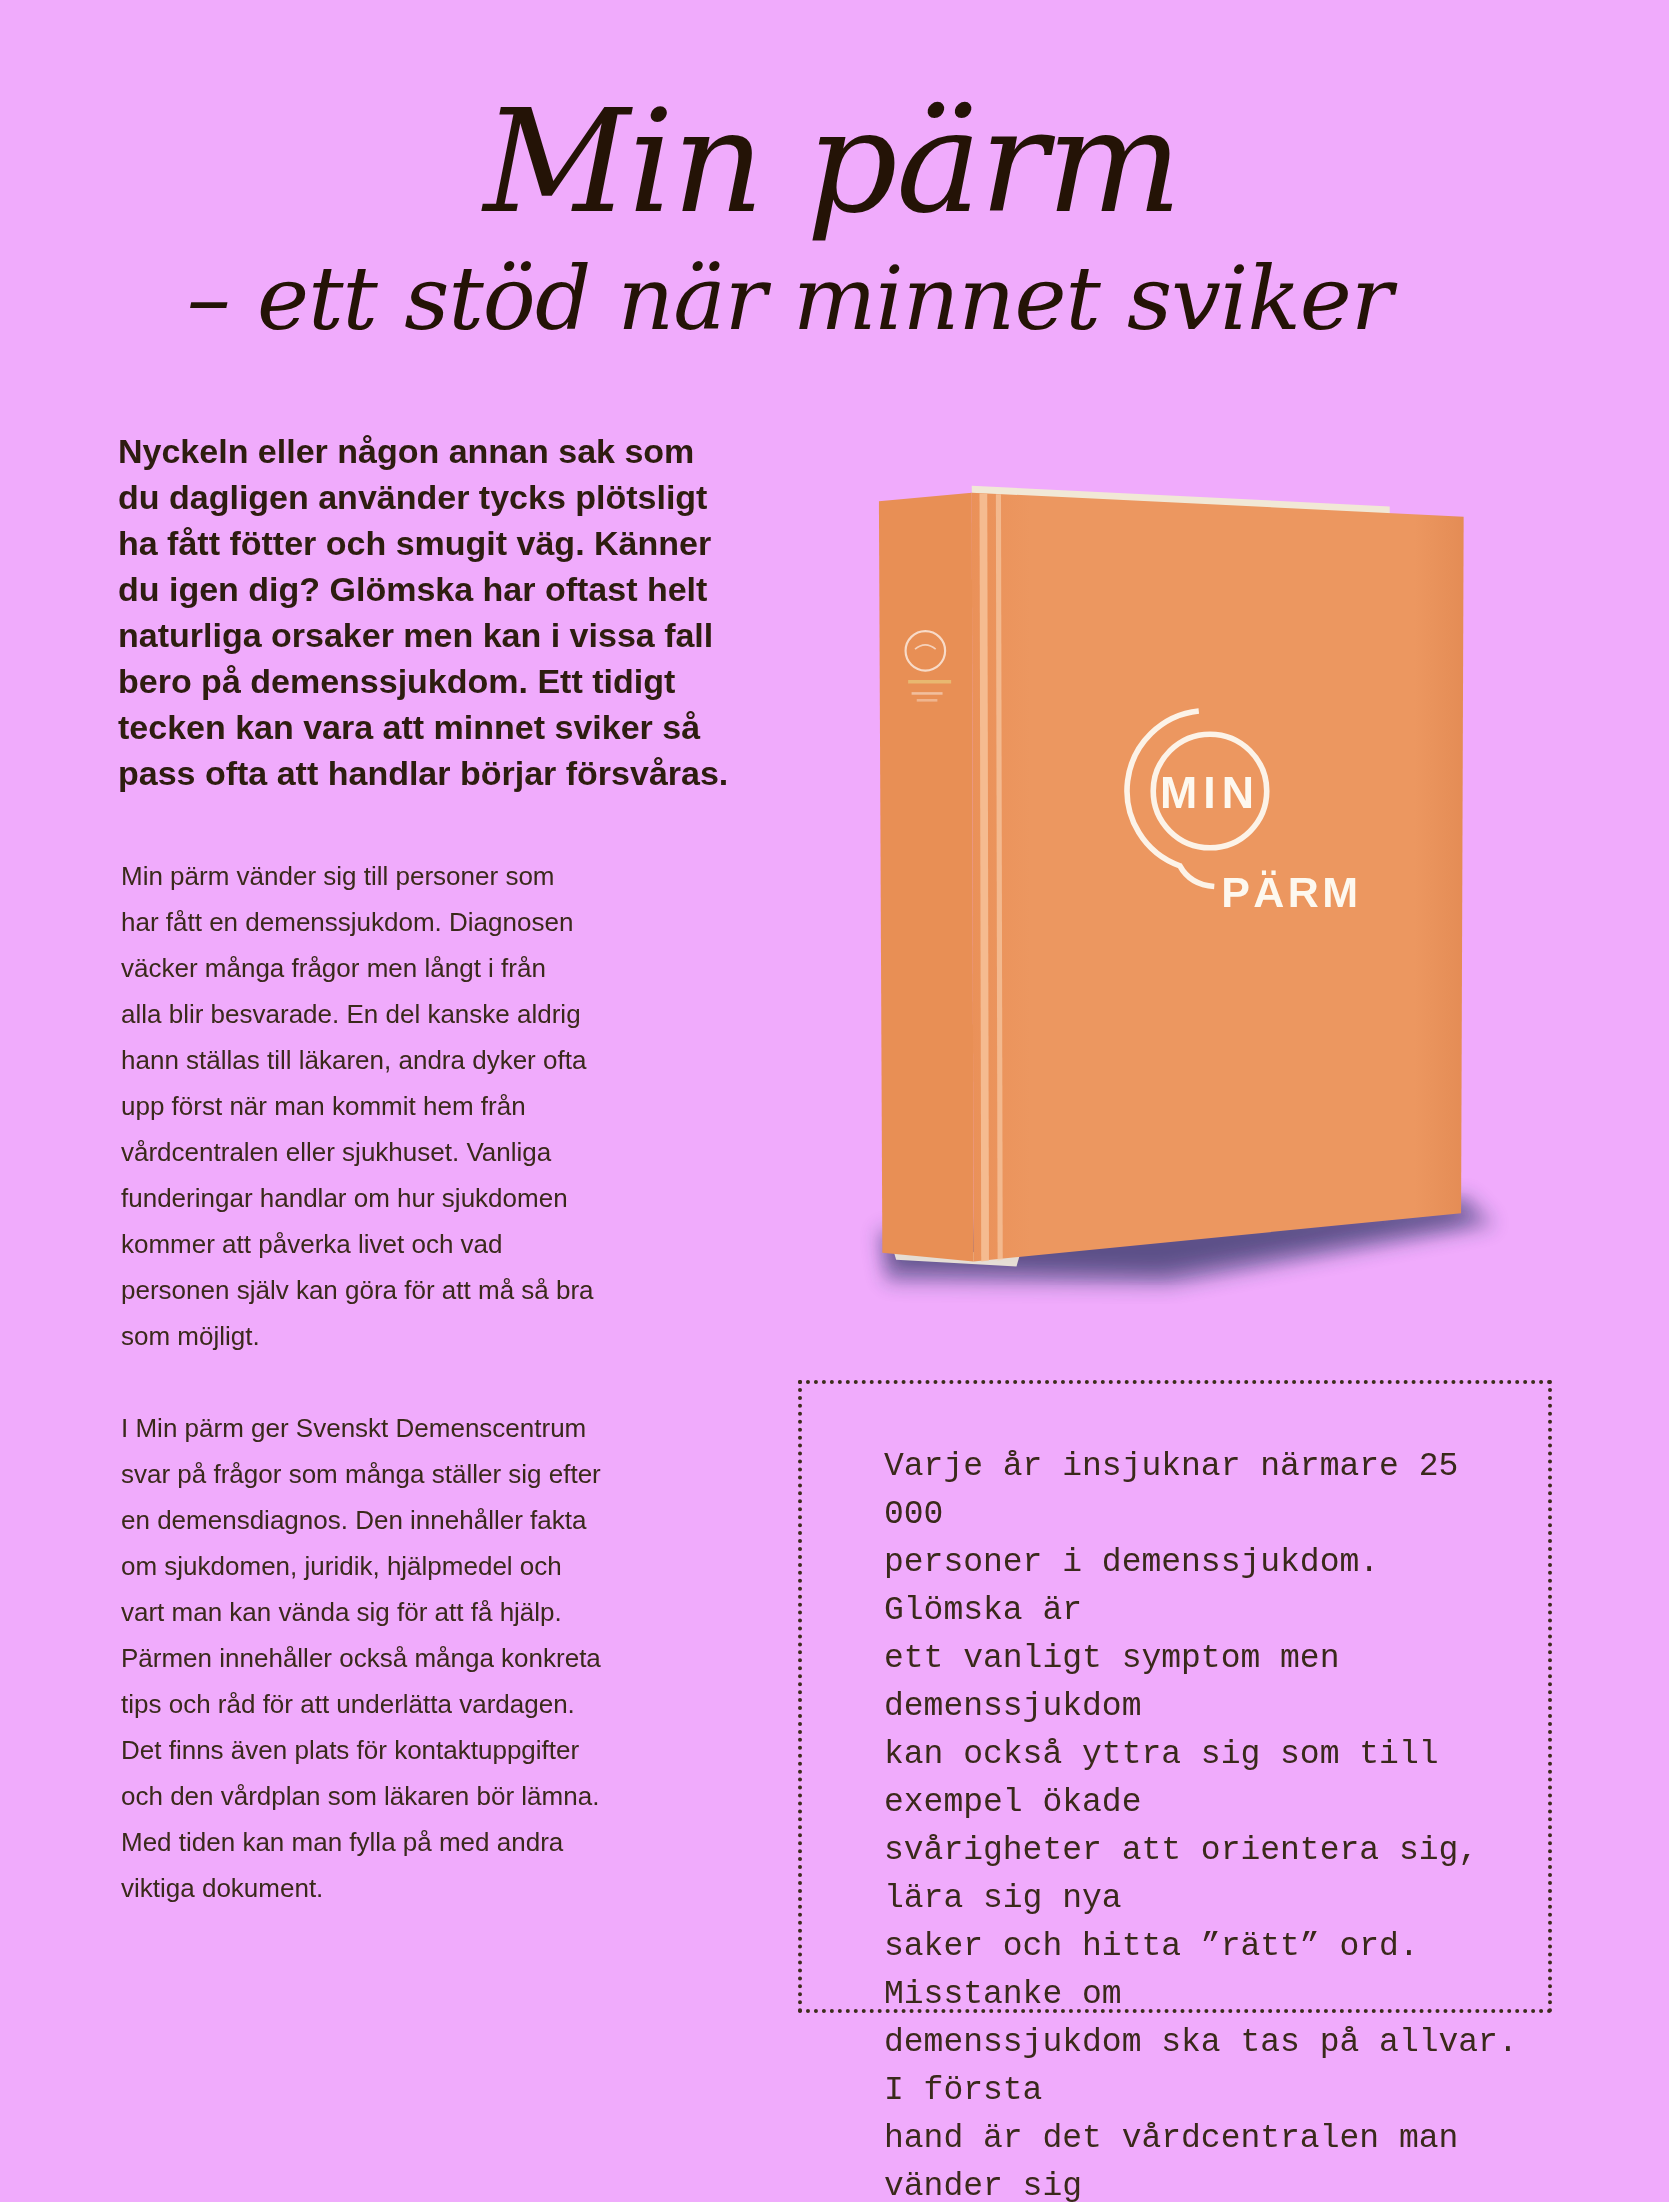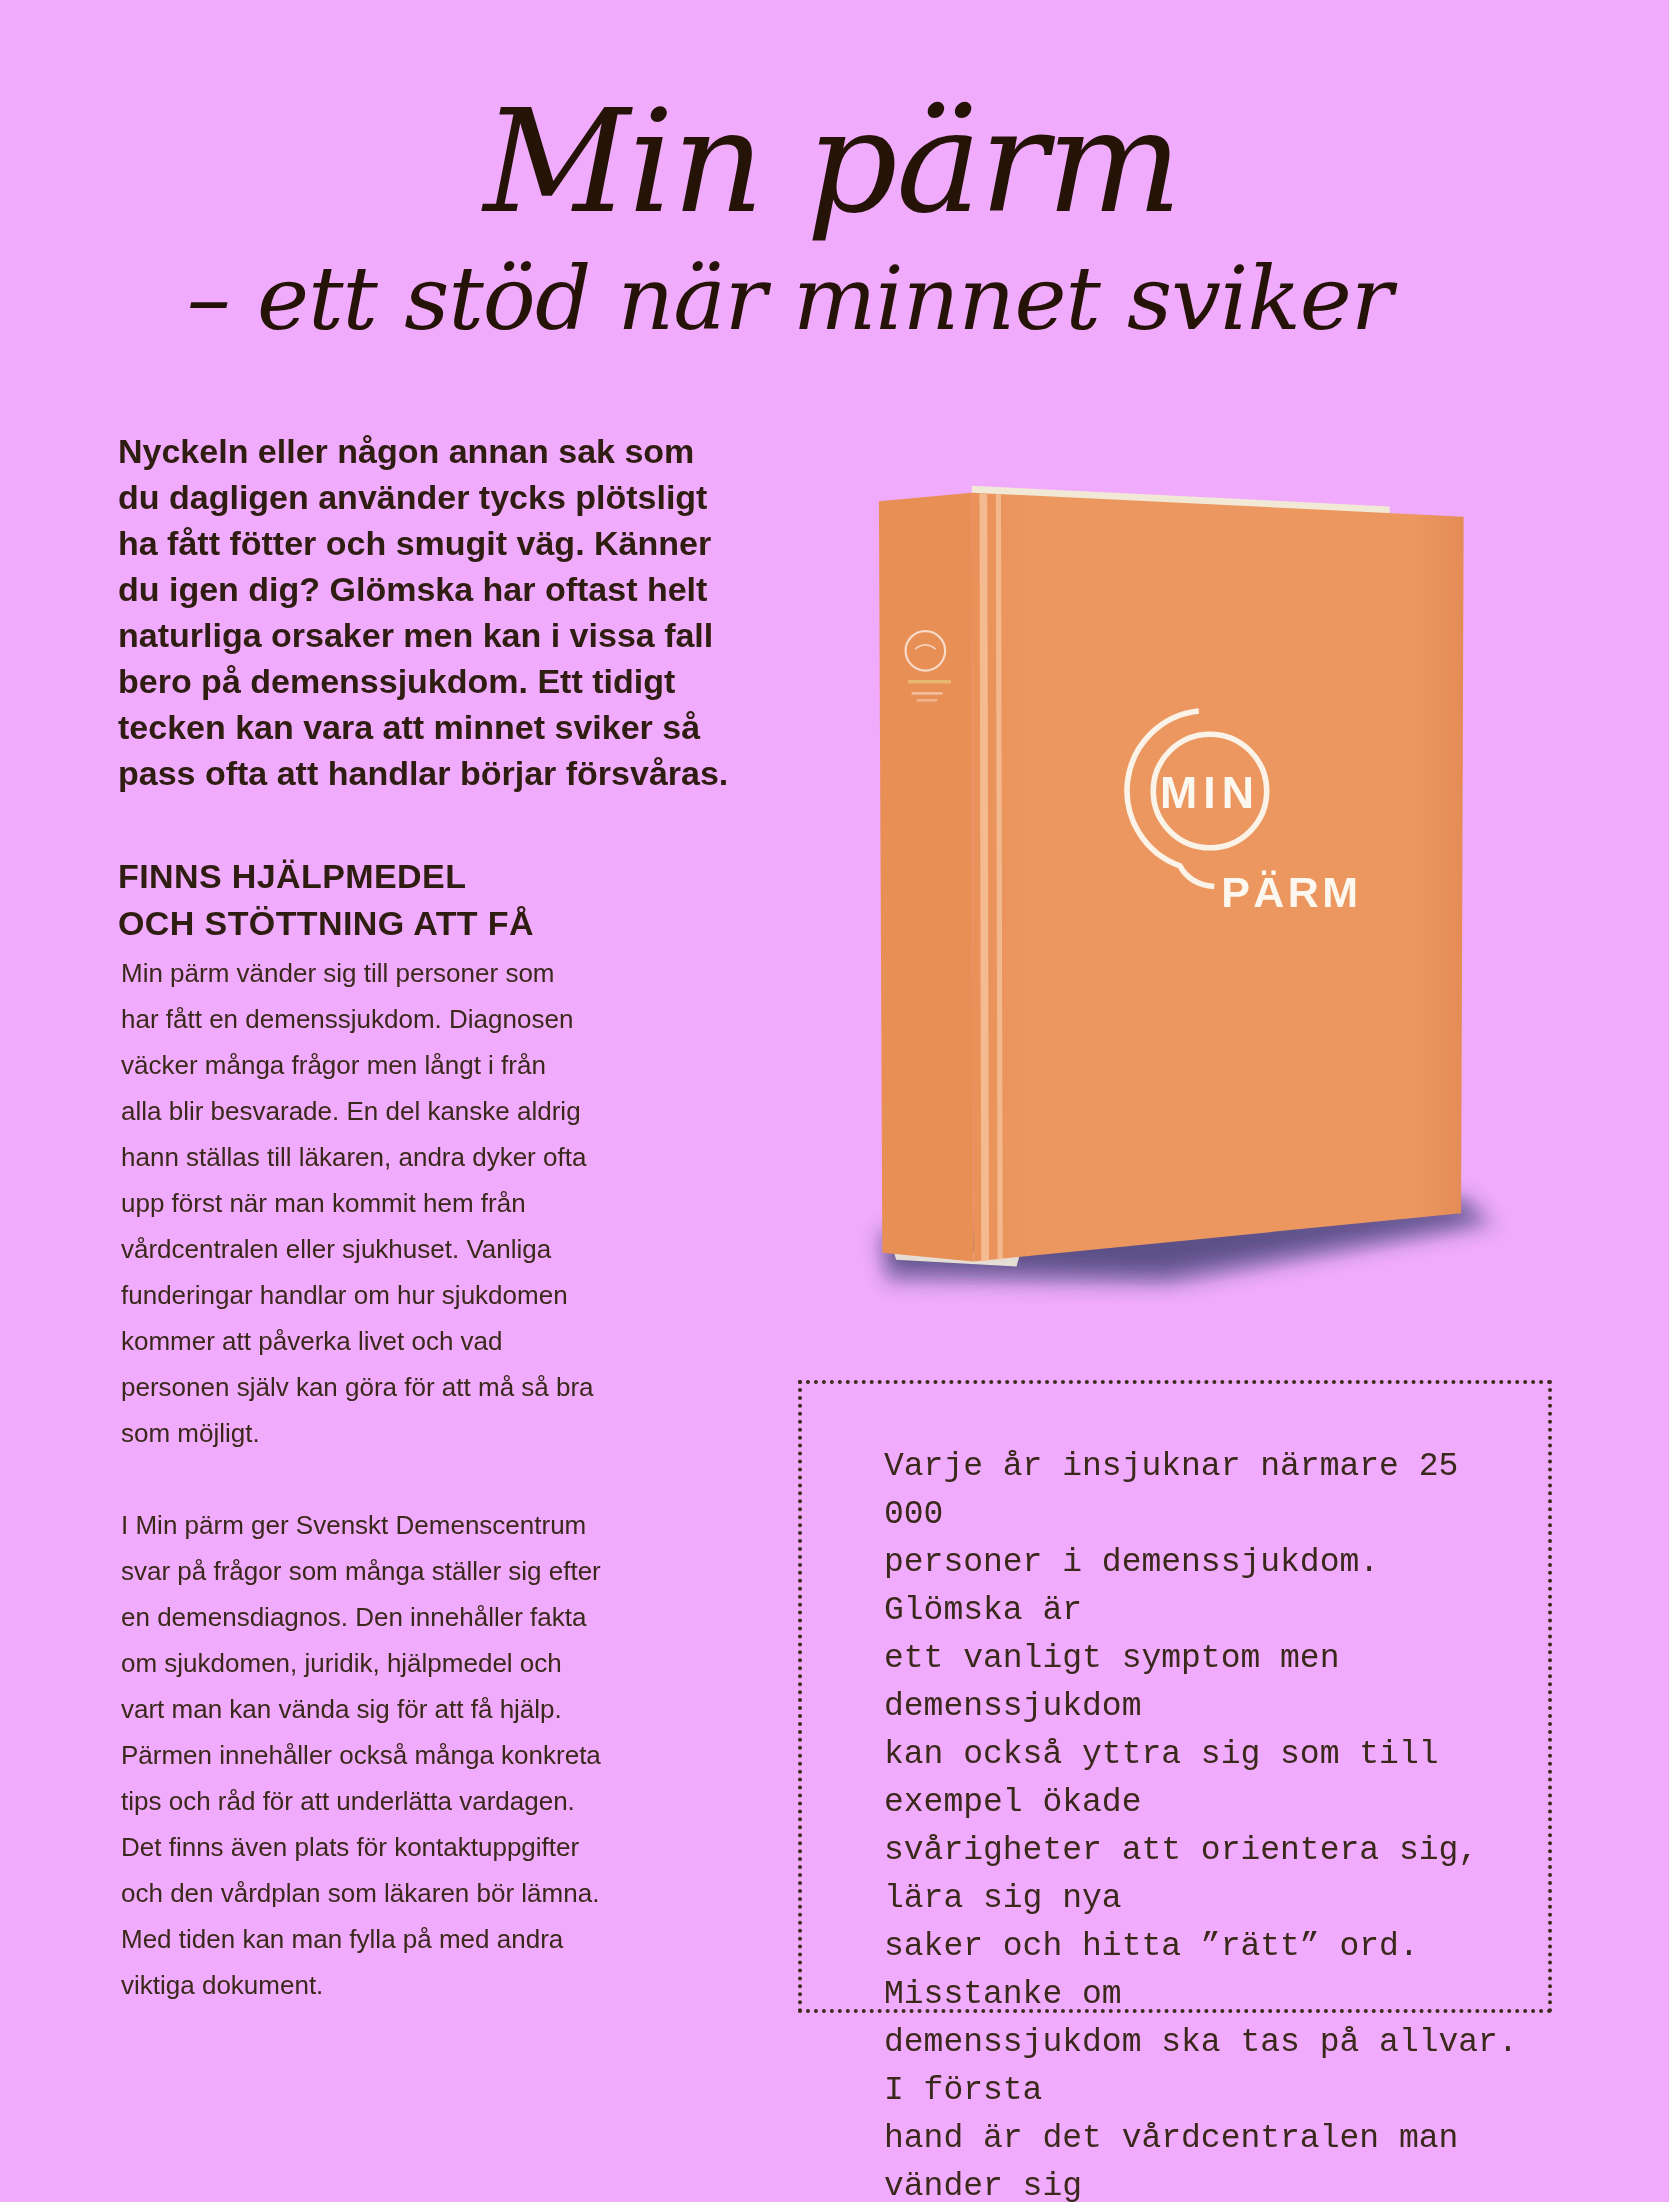--- a/index.html
+++ b/index.html
@@ -116,22 +116,20 @@
 
   <div class="left-col">
     <p class="intro pre">Nyckeln eller någon annan sak som
 du dagligen använder tycks plötsligt
 ha fått fötter och smugit väg. Känner
 du igen dig? Glömska har oftast helt
 naturliga orsaker men kan i vissa fall
 bero på demenssjukdom. Ett tidigt
 tecken kan vara att minnet sviker så
 pass ofta att handlar börjar försvåras.</p>
-    <h2 class="section-heading pre">FINNS HJÄLPMEDEL
-OCH STÖTTNING ATT FÅ</h2>
     <p class="body-para pre">Min pärm vänder sig till personer som
 har fått en demenssjukdom. Diagnosen
 väcker många frågor men långt i från
 alla blir besvarade. En del kanske aldrig
 hann ställas till läkaren, andra dyker ofta
 upp först när man kommit hem från
 vårdcentralen eller sjukhuset. Vanliga
 funderingar handlar om hur sjukdomen
 kommer att påverka livet och vad
 personen själv kan göra för att må så bra

